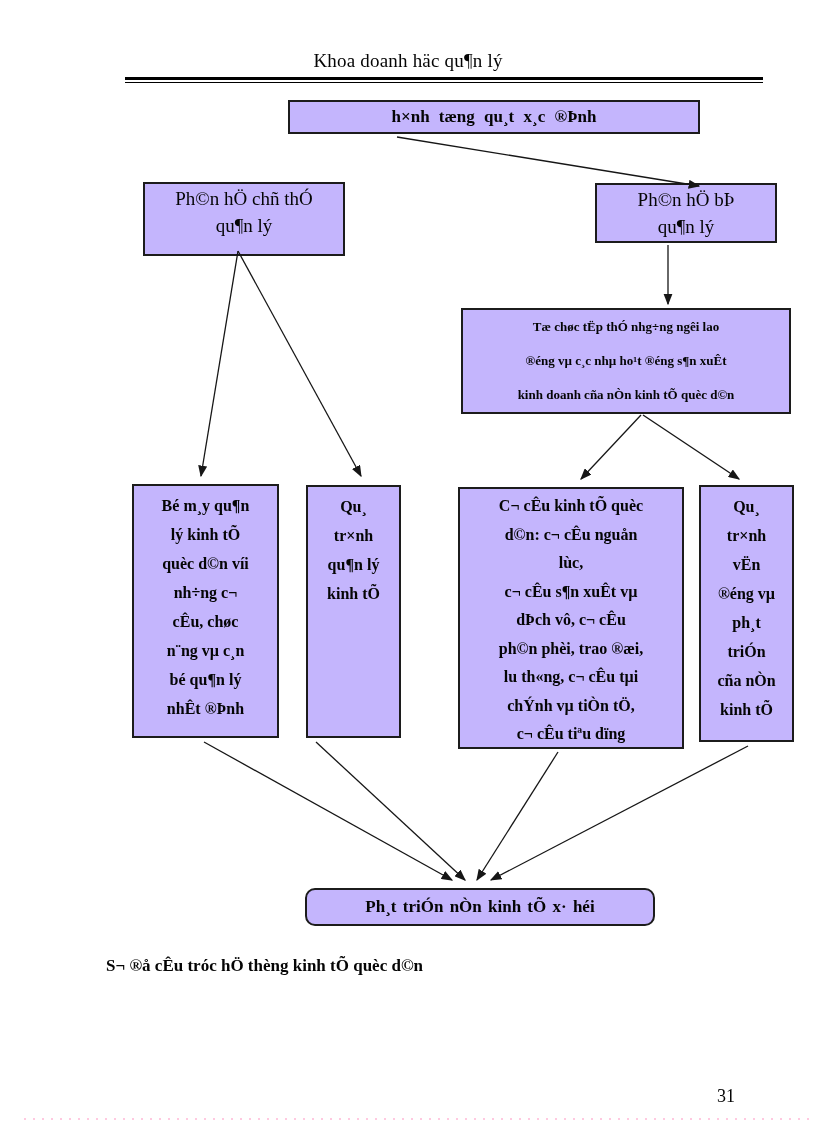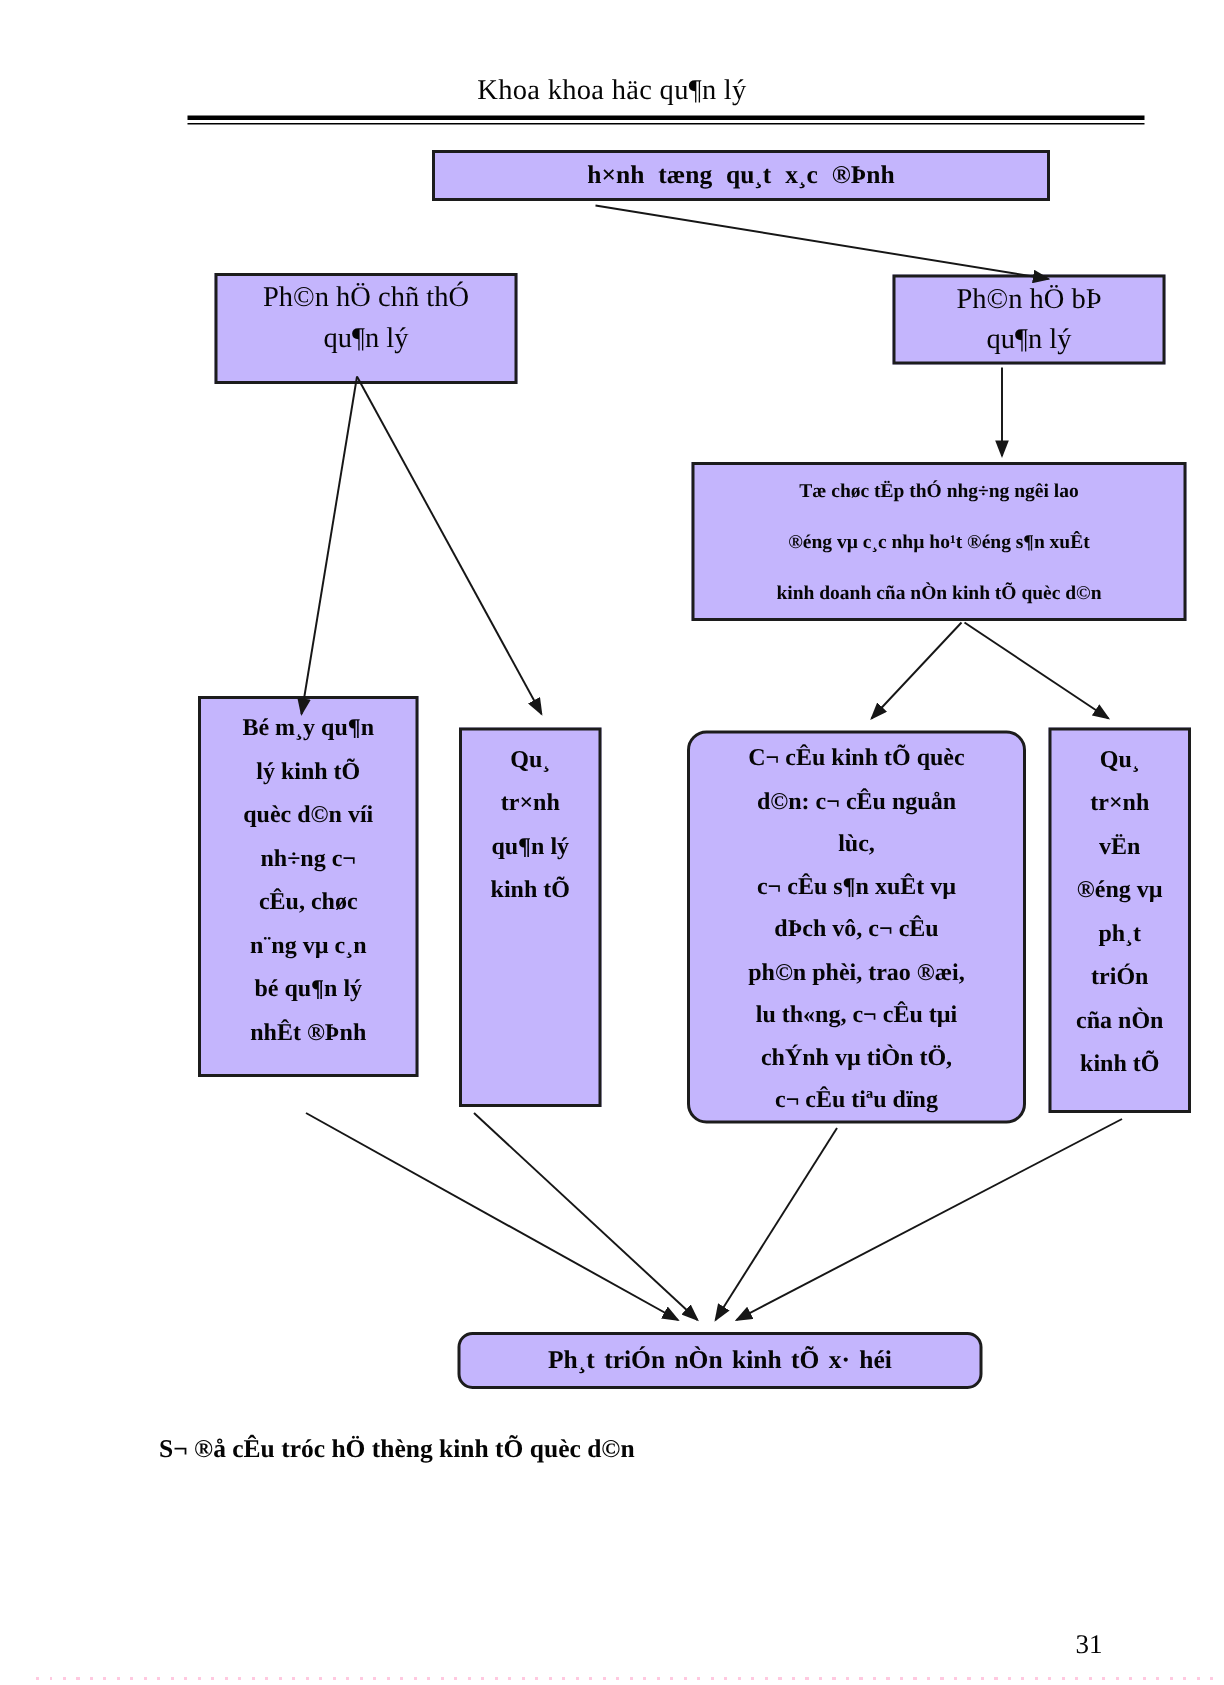--- a/index.html
+++ b/index.html
@@ -21,44 +21,44 @@
     box-sizing:border-box;text-align:center;white-space:pre-line;
   }
   #top-box{left:288px;top:100px;width:412px;height:34px;
     font-weight:bold;font-size:17px;line-height:29px;word-spacing:5px;}
   #left-box{left:143px;top:182px;width:202px;height:74px;
     font-size:19px;line-height:27px;padding-top:1px;}
   #right-box{left:595px;top:183px;width:182px;height:60px;
     font-size:19px;line-height:27px;padding-top:1px;}
   #wide-box{left:461px;top:308px;width:330px;height:106px;
     font-weight:bold;font-size:13px;line-height:34px;}
-  #box1{left:132px;top:464px;width:147px;height:254px;
+  #box1{left:132px;top:484px;width:147px;height:254px;
     font-weight:bold;font-size:16px;line-height:29px;padding-top:5px;}
   #box2{left:306px;top:485px;width:95px;height:253px;
     font-weight:bold;font-size:16px;line-height:29px;padding-top:5px;}
   #box3{left:458px;top:487px;width:226px;height:262px;
-    font-weight:bold;font-size:16px;line-height:28.5px;padding-top:3px;border-radius:13px;}
+    font-weight:bold;font-size:16px;line-height:28.5px;padding-top:3px;}
   #box4{left:699px;top:485px;width:95px;height:257px;
     font-weight:bold;font-size:16px;line-height:29px;padding-top:5px;}
   #bottom-box{left:305px;top:888px;width:350px;height:38px;
     font-weight:bold;font-size:17px;line-height:33px;word-spacing:2px;border-radius:10px;}
   #caption{left:106px;top:956px;width:710px;text-align:left;
     font-weight:bold;font-size:17px;}
   #page-number{left:717px;top:1042px;font-size:18px;margin-top:44px;}
   #footer-dots{
     left:24px;top:1118px;width:792px;height:2px;
     background:repeating-linear-gradient(to right,#ffc9e0 0 2px,transparent 2px 9px);
   }
   #arrow-layer{left:0;top:0;width:816px;height:1123px;pointer-events:none;}
   #arrow-layer line{stroke:#161616;stroke-width:1.3;}
 </style>
 </head>
 <body>
 
-<div class="abs" id="header-title">Khoa khoa häc qu¶n lý</div>
+<div class="abs" id="header-title">Khoa doanh häc qu¶n lý</div>
 <div class="abs rule" id="rule-thick"></div>
 <div class="abs rule" id="rule-thin"></div>
 
 <div class="box" id="top-box">h×nh tæng qu¸t x¸c ®Þnh</div>
 <div class="box" id="left-box">Ph©n hÖ chñ thÓ
 qu¶n lý</div>
 <div class="box" id="right-box">Ph©n hÖ bÞ
 qu¶n lý</div>
 <div class="box" id="wide-box">Tæ chøc tËp thÓ nhg÷ng ngêi  lao
 ®éng vµ c¸c nhµ ho¹t ®éng s¶n xuÊt

